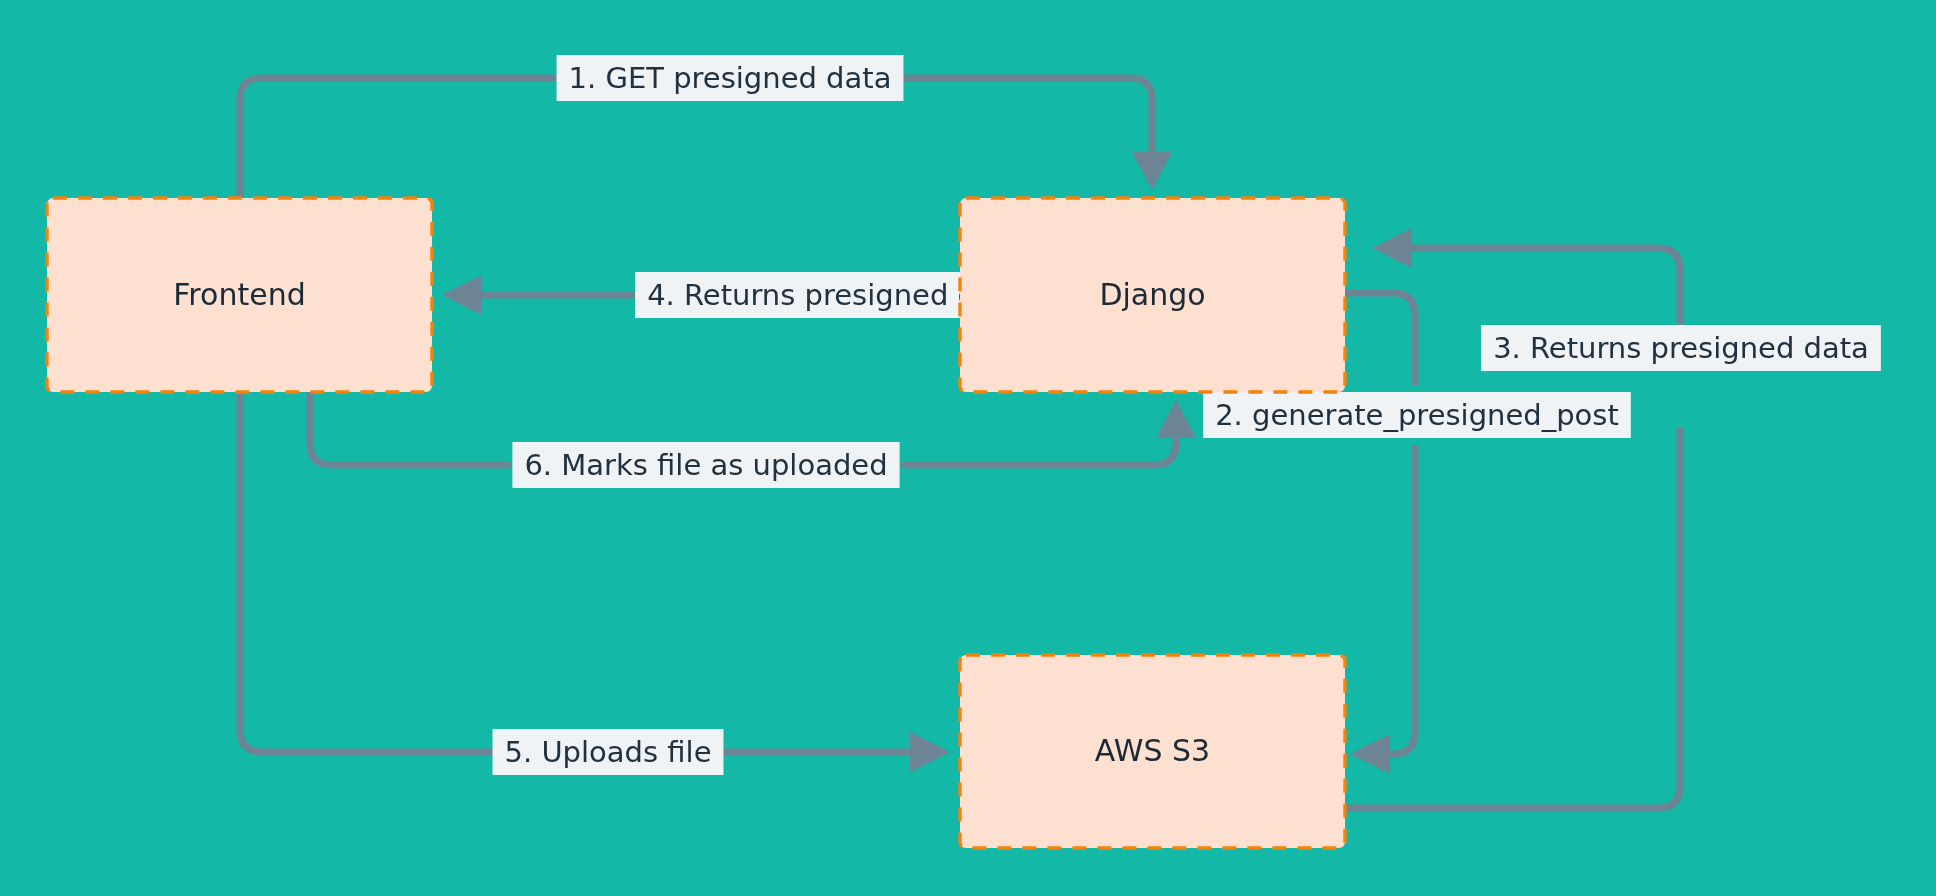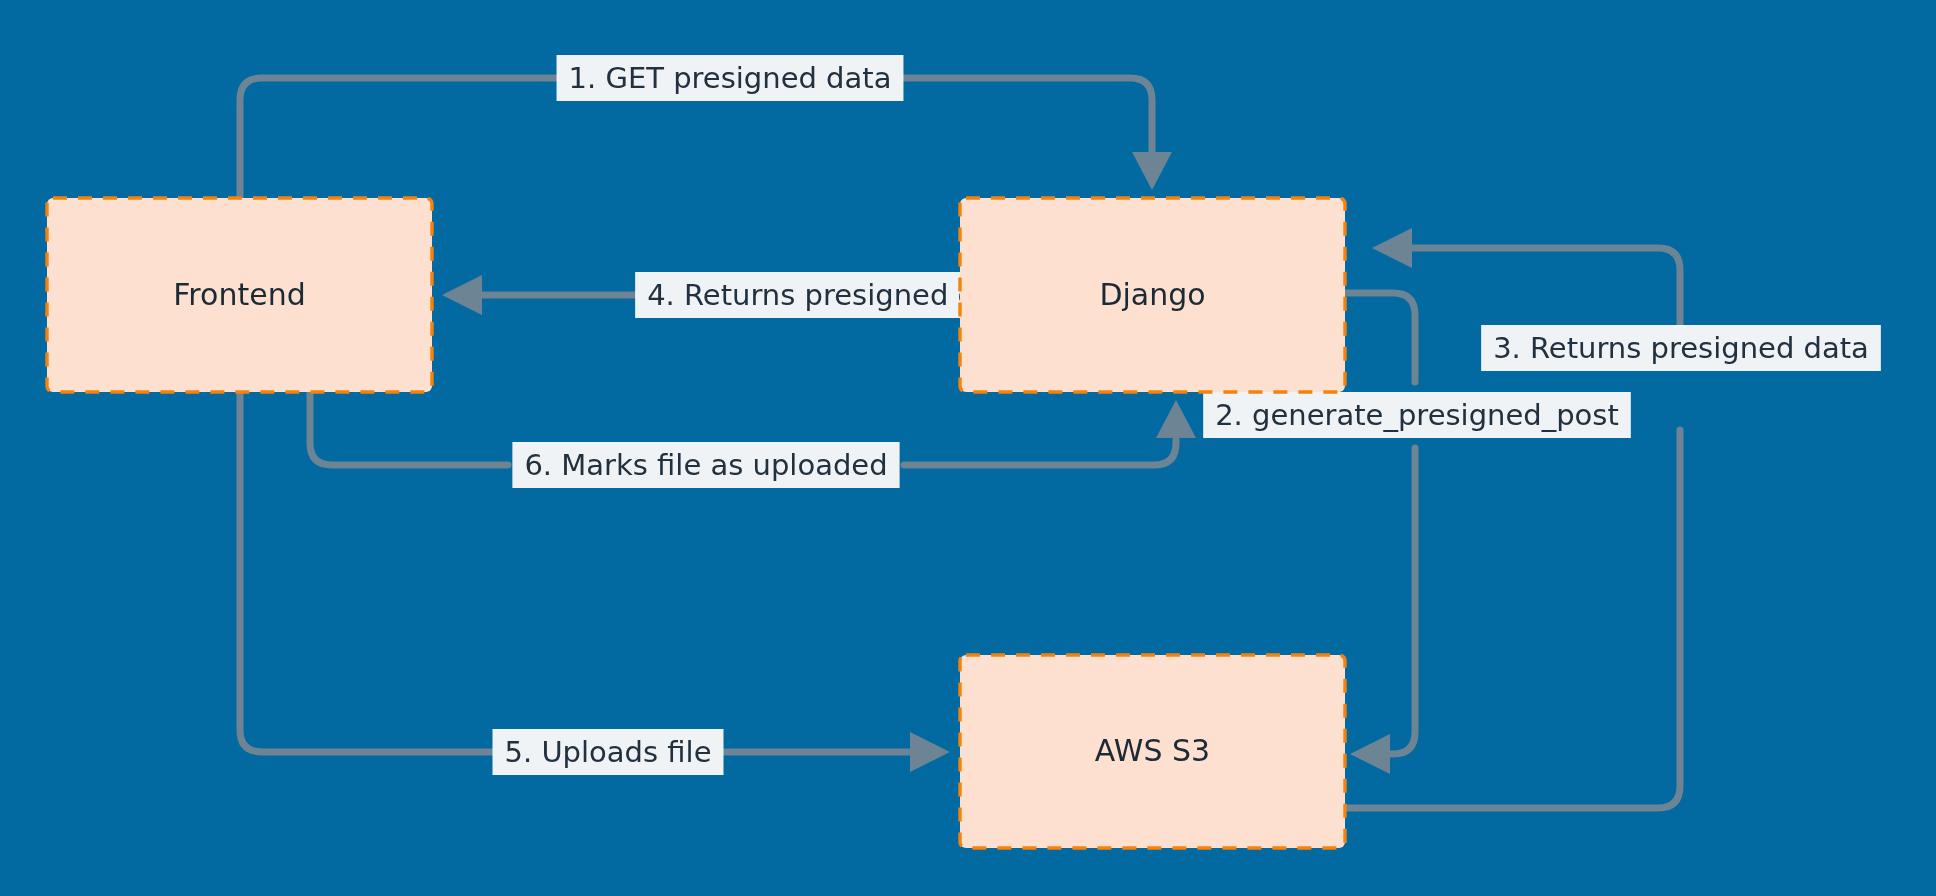--- a/index.html
+++ b/index.html
@@ -10,21 +10,21 @@
   body {
     width: 1936px;
     height: 896px;
     overflow: hidden;
     font-family: "DejaVu Sans", "Liberation Sans", sans-serif;
   }
   #diagram-root {
     position: relative;
     width: 1936px;
     height: 896px;
-    background: #0369a1;
+    background: #14b8a6;
   }
   svg.canvas {
     position: absolute;
     inset: 0;
     width: 1936px;
     height: 896px;
     display: block;
   }
   .node-rect {
     fill: #fde0d0;

